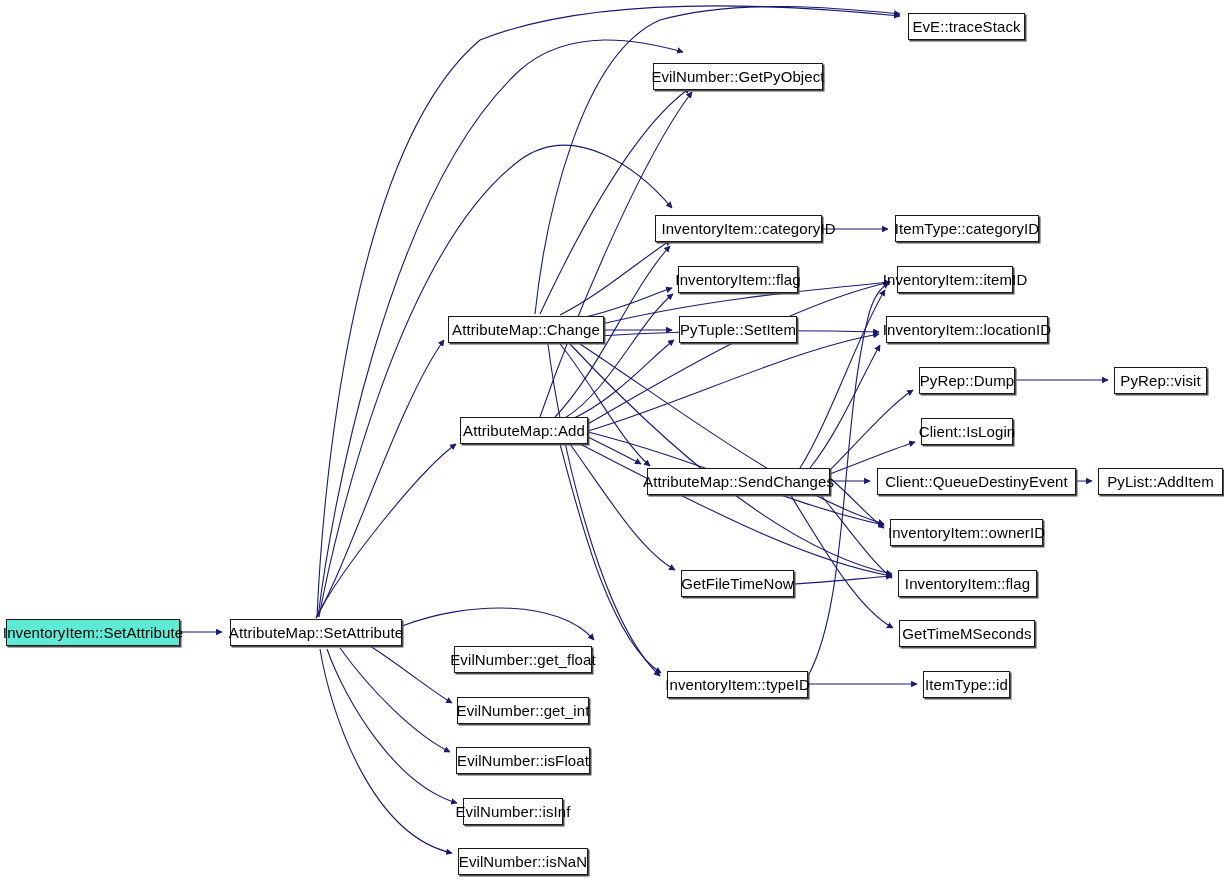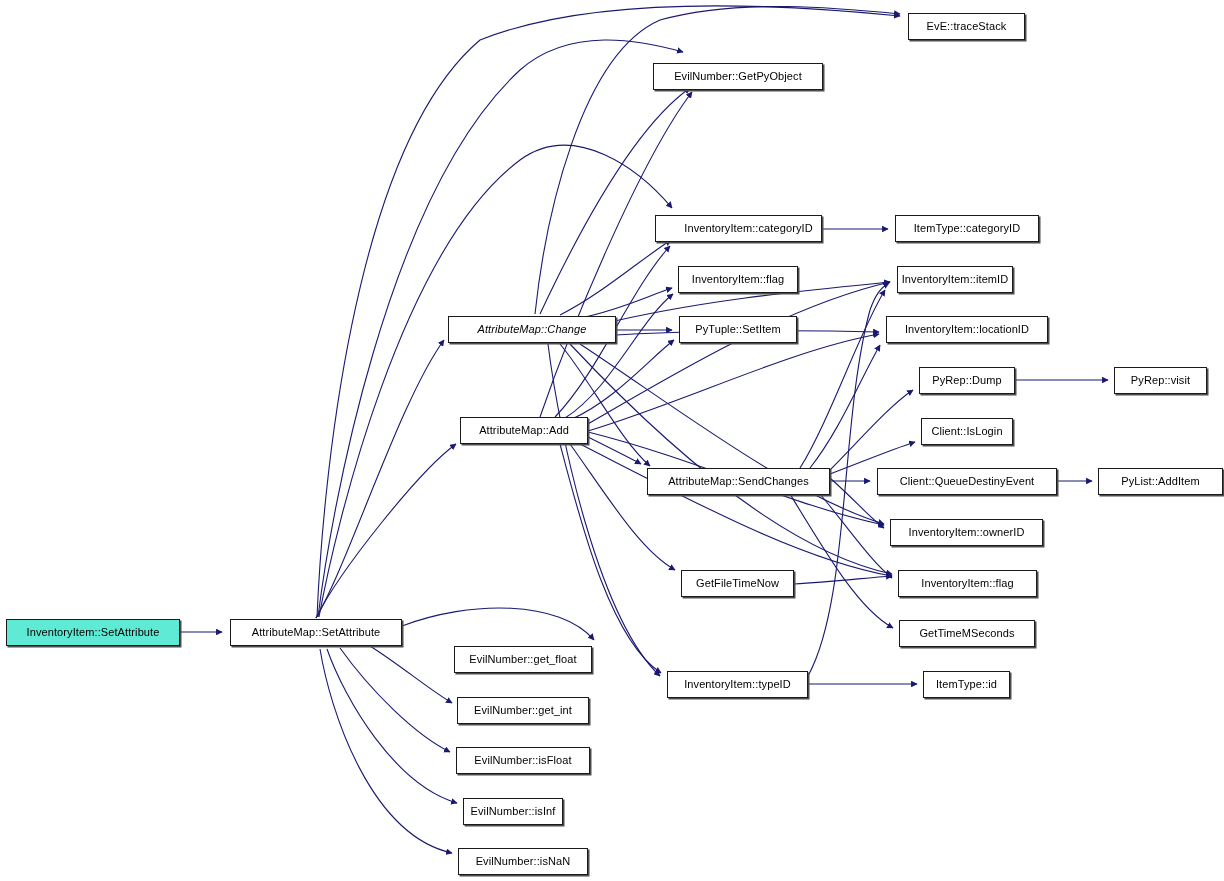--- a/index.html
+++ b/index.html
@@ -10,21 +10,21 @@
     position:absolute;
     box-sizing:border-box;
     background:#ffffff;
     border:1px solid #1a1a1a;
     box-shadow:1.5px 1.5px 0 0 #4d4d4d;
     display:flex;
     align-items:center;
     justify-content:center;
     white-space:nowrap;
     color:#000000;
-    font-size:11px;
+    font-size:15px;
     line-height:1;
     letter-spacing:0.1px;
     height:27px;
   }
   .node.highlight{background:#5eead4;}
   .node span{display:block;padding:0 6px;}
 </style>
 </head>
 <body>
 
@@ -85,21 +85,21 @@
         <path d="M1057,481 L1092,481" marker-end="url(#arrow)"></path>
       </g>
   </svg>
   <div id="nodes-layer">
       <div class="node highlight" style="left: 6px; top: 619px; width: 174px;">
         <span>InventoryItem::SetAttribute</span>
       </div>
       <div class="node" style="left: 230px; top: 619px; width: 172px;">
         <span>AttributeMap::SetAttribute</span>
       </div>
-      <div class="node" style="left: 448px; top: 316px; width: 168px; font-style: italic;">
+      <div class="node" style="left: 448px; top: 316px; width: 156px;">
         <span>AttributeMap::Change</span>
       </div>
       <div class="node" style="left: 460px; top: 417px; width: 128px;">
         <span>AttributeMap::Add</span>
       </div>
       <div class="node" style="left: 454px; top: 646px; width: 138px;">
         <span>EvilNumber::get_float</span>
       </div>
       <div class="node" style="left: 457px; top: 697px; width: 132px;">
         <span>EvilNumber::get_int</span>
@@ -145,21 +145,21 @@
       </div>
       <div class="node" style="left: 886px; top: 316px; width: 162px;">
         <span>InventoryItem::locationID</span>
       </div>
       <div class="node" style="left: 919px; top: 367px; width: 96px;">
         <span>PyRep::Dump</span>
       </div>
       <div class="node" style="left: 921px; top: 418px; width: 92px;">
         <span>Client::IsLogin</span>
       </div>
-      <div class="node" style="left: 877px; top: 468px; width: 180px;">
+      <div class="node" style="left: 877px; top: 468px; width: 199px;">
         <span>Client::QueueDestinyEvent</span>
       </div>
       <div class="node" style="left: 890px; top: 519px; width: 153px;">
         <span>InventoryItem::ownerID</span>
       </div>
       <div class="node" style="left: 898px; top: 570px; width: 139px;">
         <span>InventoryItem::flag</span>
       </div>
       <div class="node" style="left: 899px; top: 620px; width: 136px;">
         <span>GetTimeMSeconds</span>

